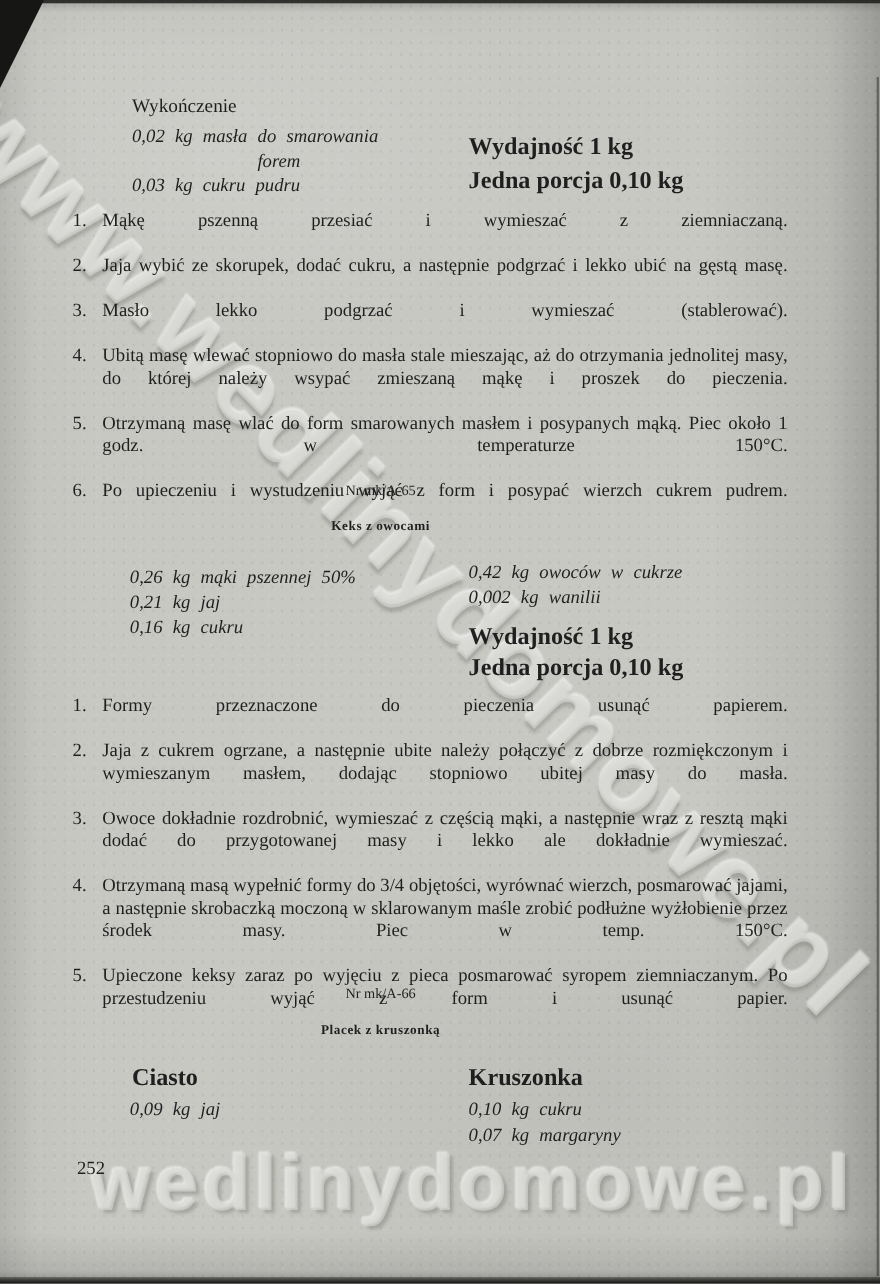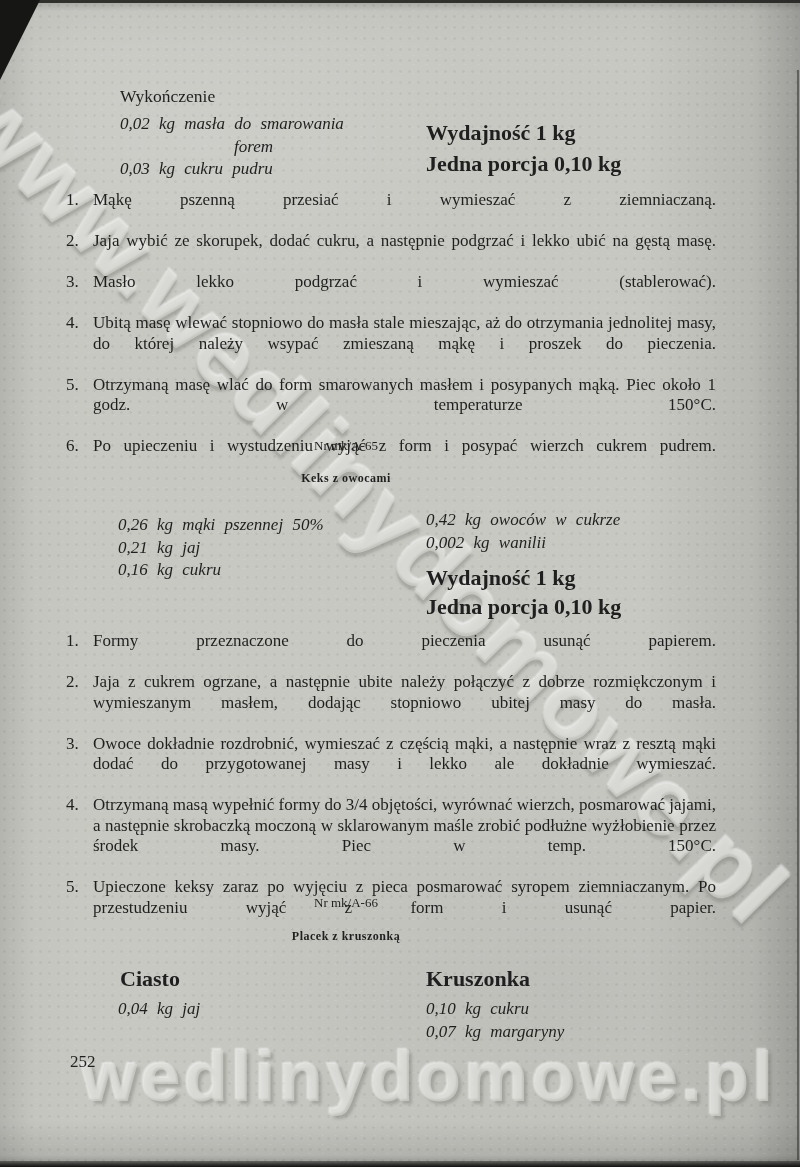--- a/index.html
+++ b/index.html
@@ -145,21 +145,21 @@
       </li>
   </ol>
 
   <div class="abs center-wrap rcode" style="top:895px;">Nr mk/A-66</div>
   <div class="abs center-wrap rtitle" style="top:929px;">Placek z kruszonką</div>
 
   <div class="abs roman-line" style="left:120px;top:966px;">Ciasto</div>
   <div class="abs roman-line" style="left:426px;top:966px;">Kruszonka</div>
 
   <div class="abs ital" style="left:118px;top:998px;width:320px;">
-    <div>0,04 kg jaj</div>
+    <div>0,09 kg jaj</div>
   </div>
   <div class="abs ital" style="left:426px;top:998px;width:300px;">
     <div>0,10 kg cukru</div>
     <div>0,07 kg margaryny</div>
   </div>
 
   <div class="abs pgnum" style="left:70px;top:1052px;">252</div>
 
   <div class="edge-top"></div>
   <div class="corner-tl"></div>

